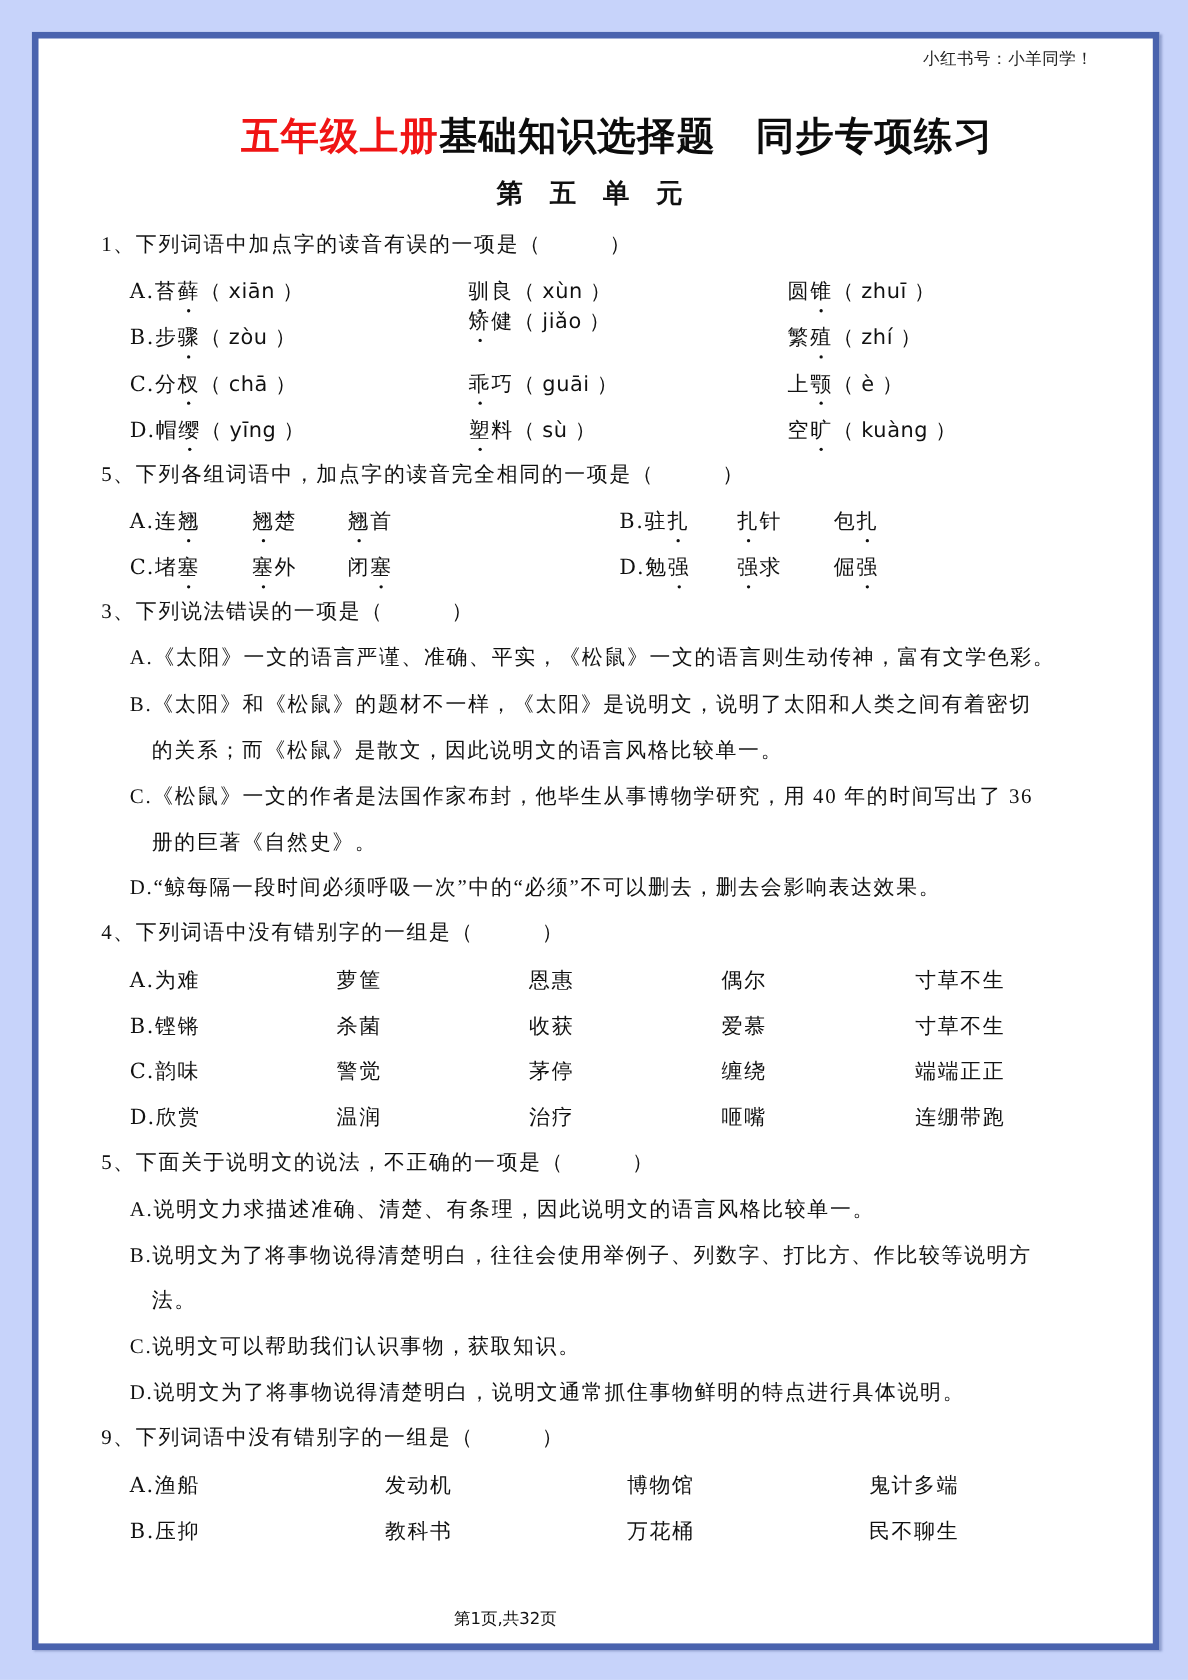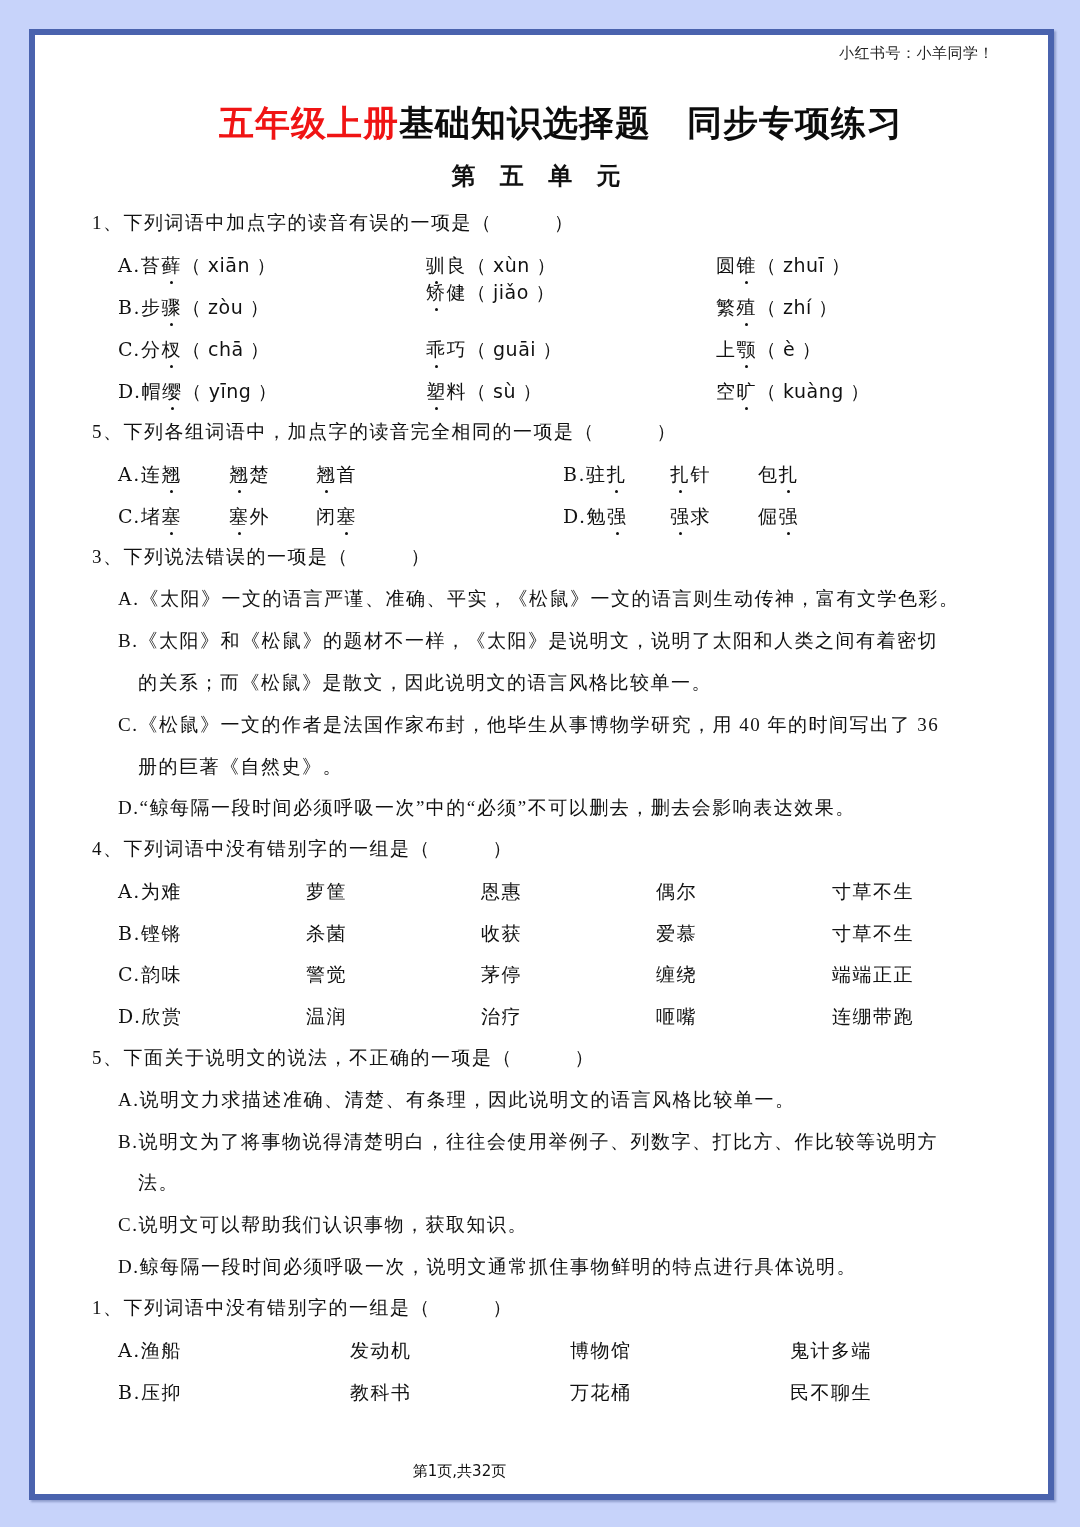--- a/index.html
+++ b/index.html
@@ -126,23 +126,23 @@
     <div class="cell" style="left:481px;top:1003px">治疗</div>
     <div class="cell" style="left:656px;top:1003px">咂嘴</div>
     <div class="cell" style="left:832px;top:1003px">连绷带跑</div>
   </div>
 
 <div class="line q" style="top:1045px">5、下面关于说明文的说法，不正确的一项是（　　　）</div>
 <div class="line opt" style="top:1087px">A.说明文力求描述准确、清楚、有条理，因此说明文的语言风格比较单一。</div>
 <div class="line opt" style="top:1129px">B.说明文为了将事物说得清楚明白，往往会使用举例子、列数字、打比方、作比较等说明方</div>
 <div class="line cont" style="top:1170px">法。</div>
 <div class="line opt" style="top:1212px">C.说明文可以帮助我们认识事物，获取知识。</div>
-<div class="line opt" style="top:1254px">D.鲸每隔一段时间必须呼吸一次，说明文通常抓住事物鲜明的特点进行具体说明。</div>
+<div class="line opt" style="top:1254px">D.说明文为了将事物说得清楚明白，说明文通常抓住事物鲜明的特点进行具体说明。</div>
 
-<div class="line q" style="top:1295px">1、下列词语中没有错别字的一组是（　　　）</div>
+<div class="line q" style="top:1295px">9、下列词语中没有错别字的一组是（　　　）</div>
 <div id="q6">
     <div class="cell" style="left:118px;top:1337px">A.渔船</div>
     <div class="cell" style="left:350px;top:1337px">发动机</div>
     <div class="cell" style="left:570px;top:1337px">博物馆</div>
     <div class="cell" style="left:790px;top:1337px">鬼计多端</div>
     <div class="cell" style="left:118px;top:1379px">B.压抑</div>
     <div class="cell" style="left:350px;top:1379px">教科书</div>
     <div class="cell" style="left:570px;top:1379px">万花桶</div>
     <div class="cell" style="left:790px;top:1379px">民不聊生</div>
   </div>

